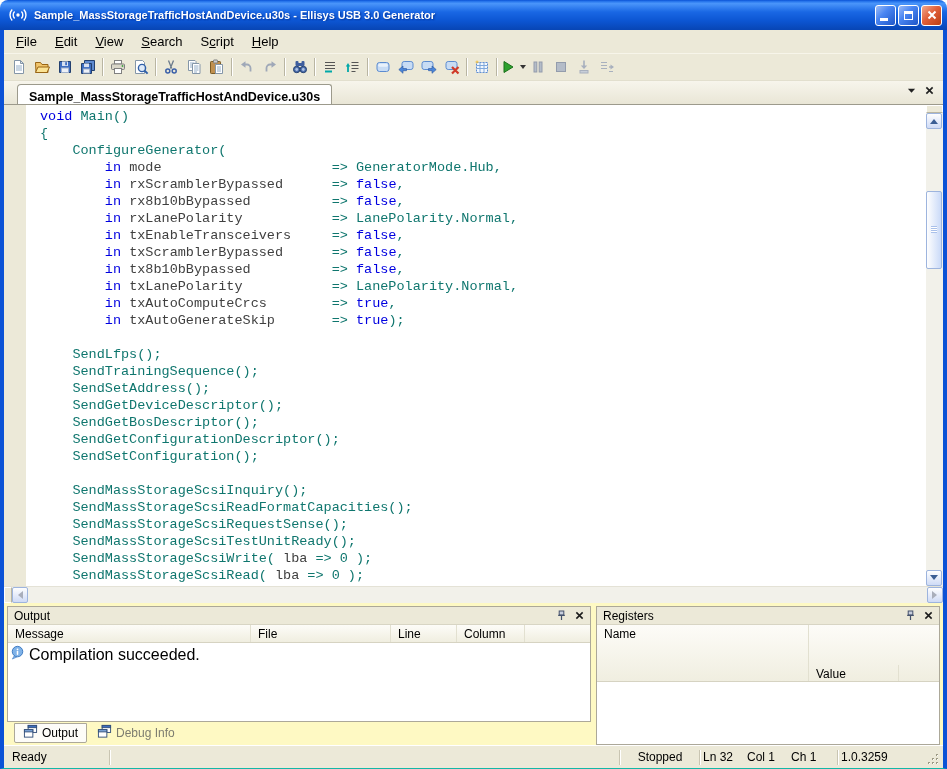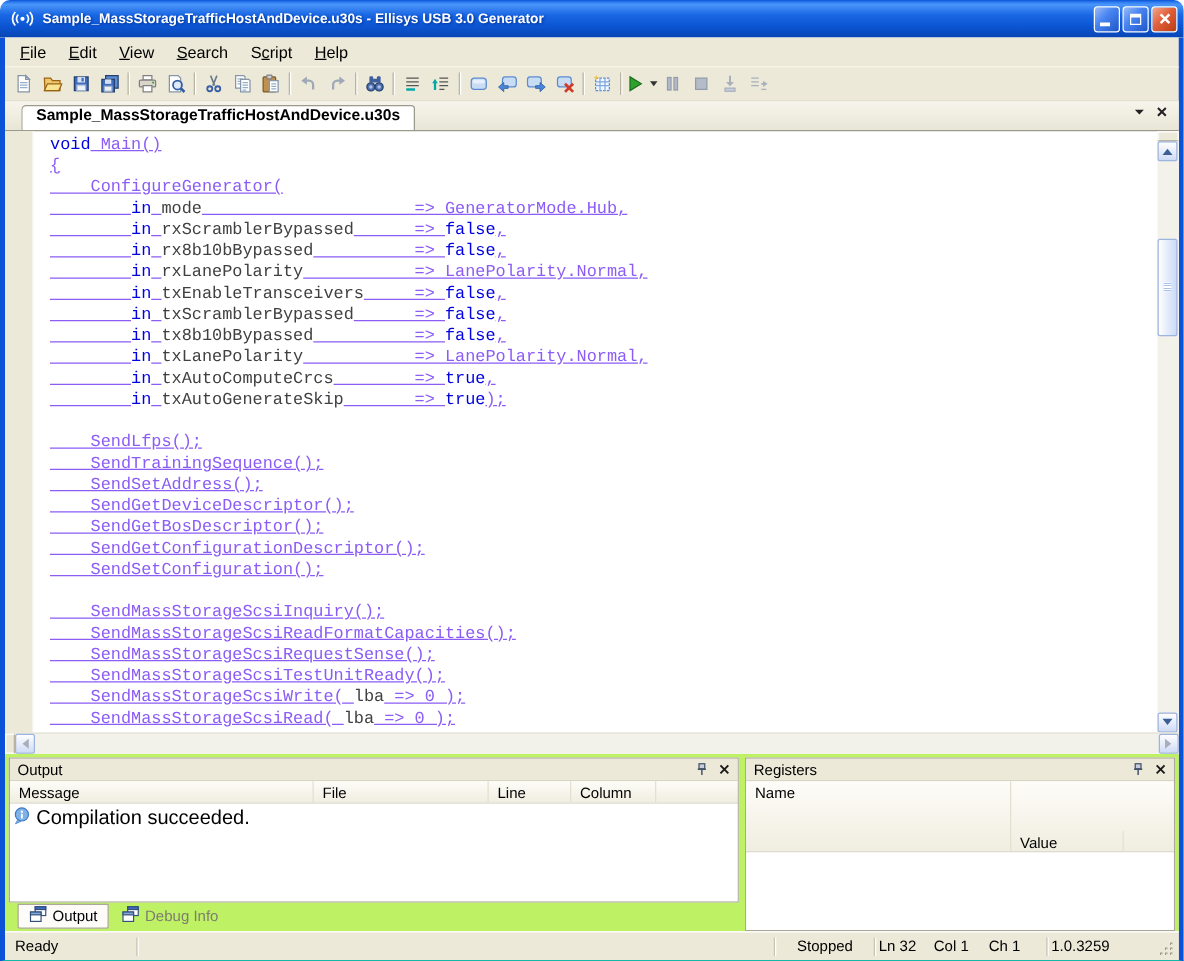--- a/index.html
+++ b/index.html
@@ -34,32 +34,32 @@
     border-top:1px solid #F7F5EA; border-bottom:1px solid #E2DFCE; }
   .tbtn { height:22px; min-width:23px; display:flex; align-items:center; justify-content:center; border-radius:2px; }
   .tbtn .ic { display:flex; }
   .tsep { width:1px; height:18px; background:#B9B5A2; margin:0 3px; box-shadow:1px 0 0 #fff; }
   .caret { width:0; height:0; border-left:3.5px solid transparent; border-right:3.5px solid transparent;
     border-top:4px solid #333; margin-left:4px; }
 
   
   .tabstrip { flex:0 0 22px; display:flex; align-items:flex-end; padding-left:13px;
     background:linear-gradient(180deg,#F7F5EC,#E9E6D6); }
-  .doc-tab { height:20px; display:flex; align-items:flex-start; padding:0 11px; background:#fff;
+  .doc-tab { height:20px; display:flex; align-items:flex-end; padding:0 11px; background:#fff;
     border:1px solid #9C9A8C; border-bottom:none; border-radius:4px 3px 0 0;
     font-size:12.5px; font-weight:bold; position:relative; z-index:2; }
   .tabstrip-btns { margin-left:auto; display:flex; align-items:center; gap:9px; padding:0 9px 5px 0; }
 
   
   .editor { flex:1; position:relative; background:#fff; min-height:0; border-top:1px solid #9C9A8C; }
   .gutter { position:absolute; left:0; top:0; bottom:17px; width:23px; background:#ECE9D8; border-right:1px solid #FFF; }
   .code { position:absolute; left:24px; right:17px; top:0; bottom:17px; padding:3px 0 0 12px; overflow:hidden;
     font-family:"Liberation Mono", monospace; font-size:13.5px; line-height:17px; }
   .code-line { height:17px; white-space:pre; }
-  .t-k { color:#0000E0; } .t-i { color:#404040; } .t-p { color:#8b5cf6;text-decoration:underline; }
+  .t-k { color:#0000E0; } .t-i { color:#404040; } .t-p { color:#0f766e; }
 
   .vscroll { position:absolute; top:0; right:0; bottom:17px; width:17px; background:#F2F1EA;
     display:flex; flex-direction:column; }
   .vsplitbox { height:8px; background:#ECE9D8; border:1px solid #fff; border-bottom-color:#B9B5A2; }
   .sbtn { flex:0 0 16px; height:16px; width:16px; background:linear-gradient(180deg,#FEFEFE,#CFDBF6);
     border:1px solid #9DB4DE; border-radius:2px; display:flex; align-items:center; justify-content:center; }
   .vtrack { flex:1; position:relative; }
   .vthumb { position:absolute; left:0; width:16px; top:62px; height:78px;
     background:linear-gradient(90deg,#FEFEFE,#CADAF8); border:1px solid #9DB4DE; border-radius:2px; }
   .vthumb::after { content:""; position:absolute; left:4px; right:4px; top:50%; margin-top:-4px; height:7px;
@@ -68,21 +68,21 @@
   .tri-down { width:0;height:0;border:4px solid transparent;border-top:5px solid #3B5E94;margin-bottom:-3px; }
   .tri-left { width:0;height:0;border:4px solid transparent;border-right:5px solid #A9AEBB;margin-left:-3px; }
   .tri-right { width:0;height:0;border:4px solid transparent;border-left:5px solid #A9AEBB;margin-right:-3px; }
 
   .hscroll { position:absolute; left:0; right:0; bottom:0; height:17px; background:#F2F1EA;
     border-top:1px solid #E4E2D6; display:flex; align-items:center; }
   .hsplitbox { width:8px; align-self:stretch; background:#ECE9D8; border:1px solid #fff; border-right-color:#B9B5A2; }
   .htrack { flex:1; }
 
   
-  .bottom { flex:0 0 142px; display:flex; padding:3px 3px 0 3px; min-height:0; background:#bef264; }
+  .bottom { flex:0 0 142px; display:flex; padding:3px 3px 0 3px; min-height:0; background:#fef9c3; }
   .left-dock { flex:1; display:flex; flex-direction:column; min-width:0; }
   .dock-splitter { width:5px; }
   .right-dock { width:344px; display:flex; flex-direction:column; }
   .panel { flex:1; border:1px solid #ACA899; background:#fff; display:flex; flex-direction:column; min-height:0; }
   .ptitle { flex:0 0 18px; background:#ECE9D8; display:flex; align-items:center; gap:2px;
     padding:0 3px 0 6px; font-size:12px; border-bottom:1px solid #D8D5C4; }
   .ptitle .lbl { flex:1; }
   .pbtn { width:16px; height:14px; display:flex; align-items:center; justify-content:center; }
   .phead { flex:0 0 18px; display:flex; background:linear-gradient(180deg,#FDFCF8,#F0EEE0);
     border-bottom:1px solid #D6D3C2; font-size:12px; }

